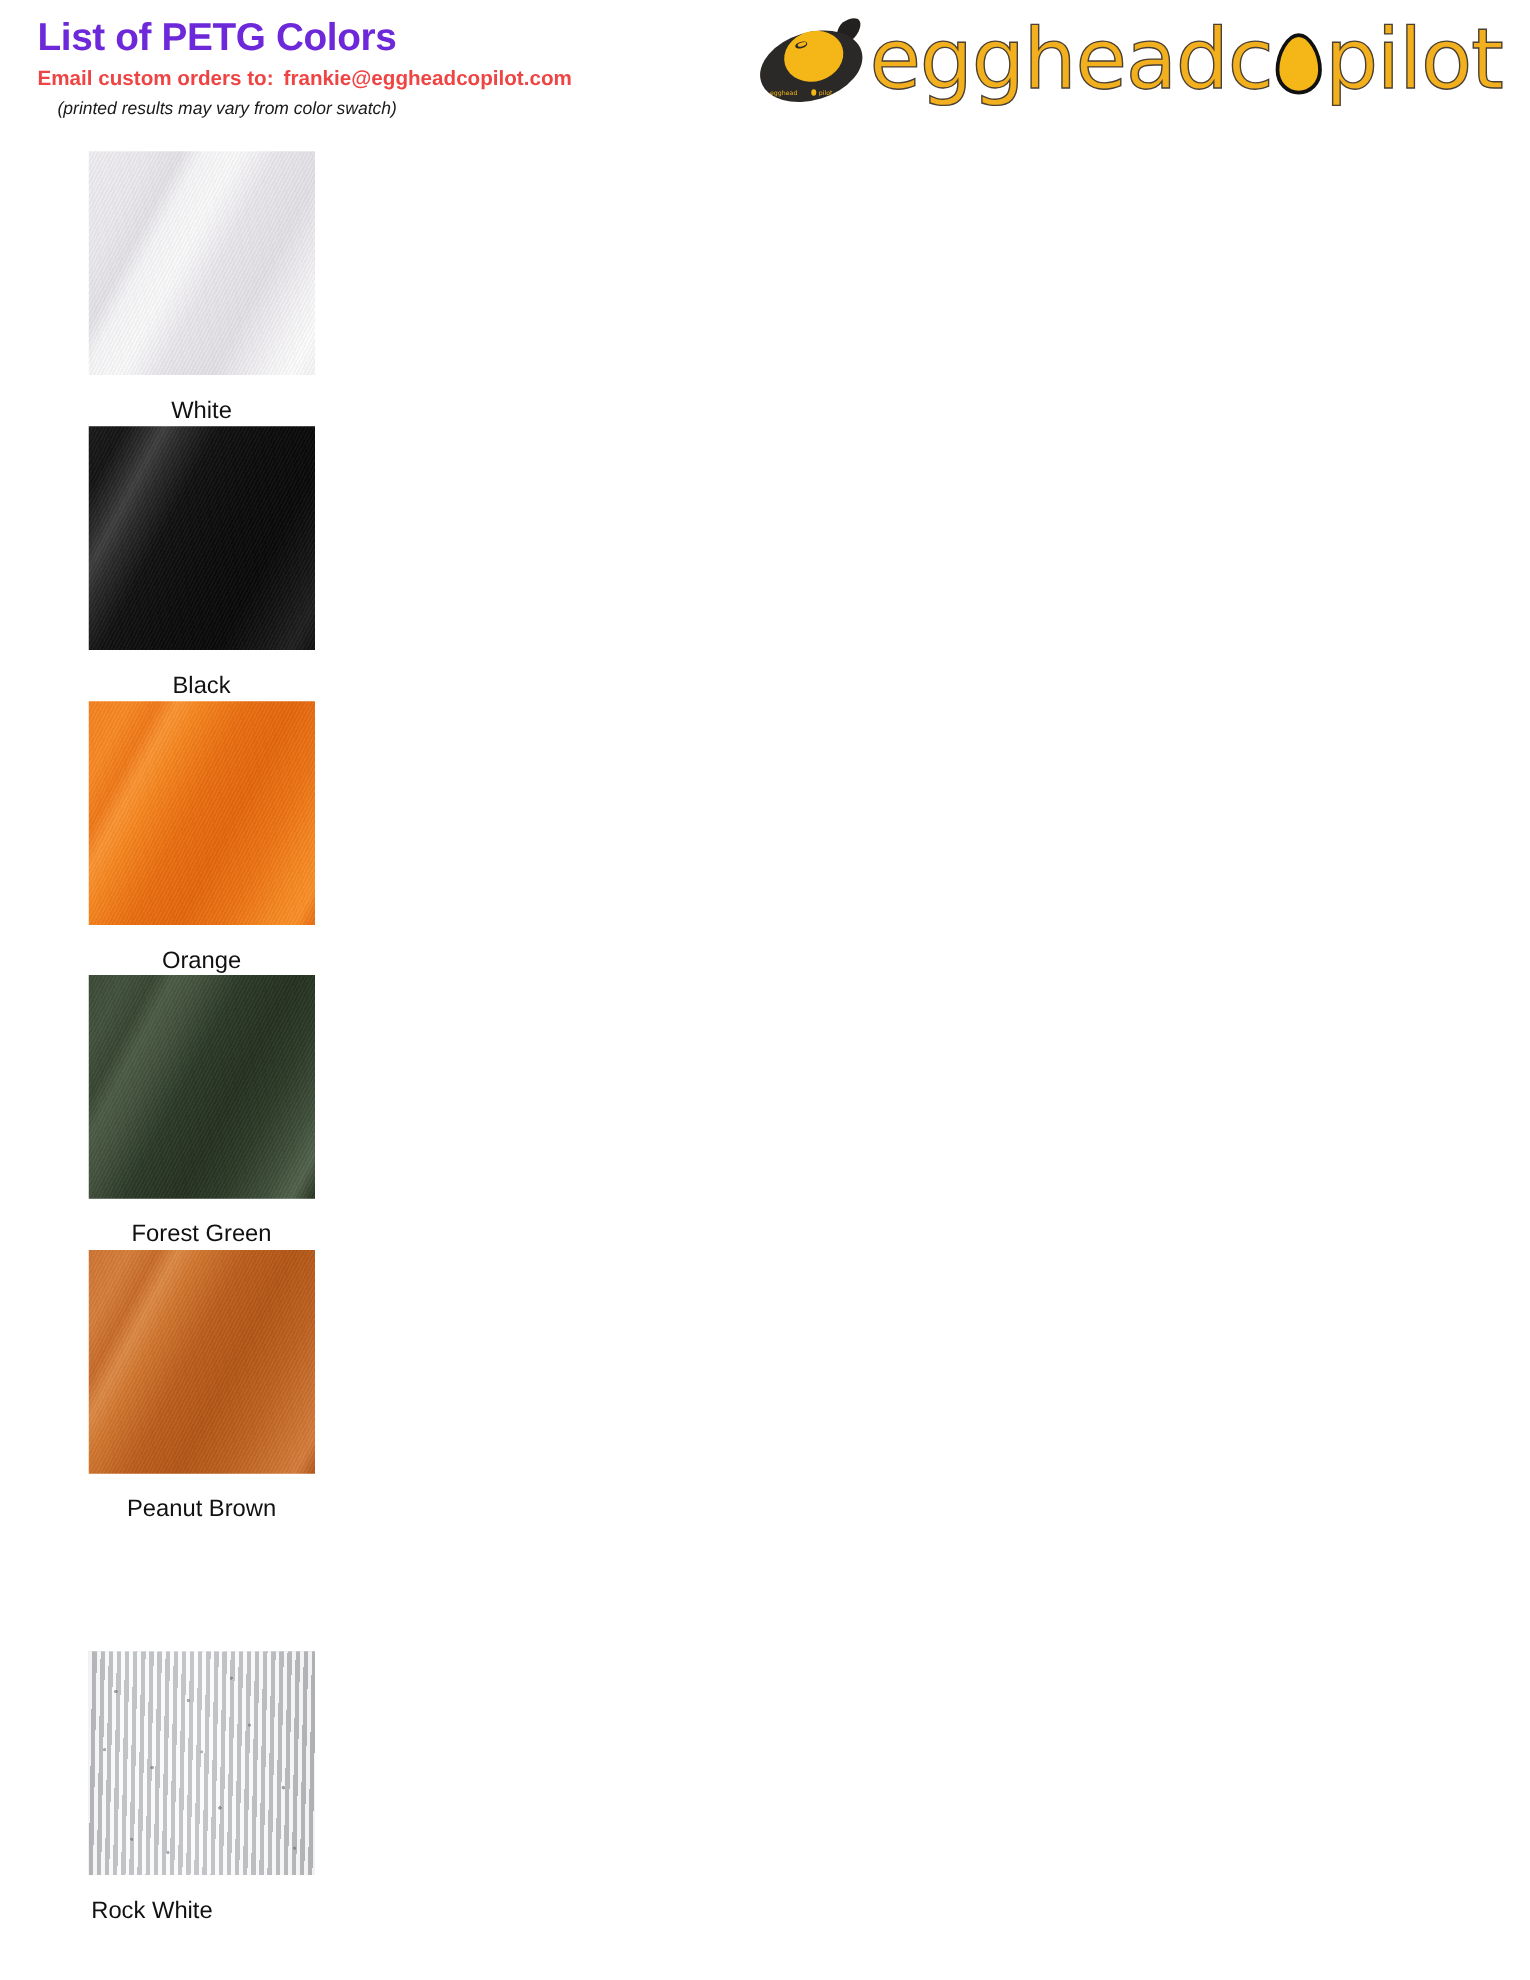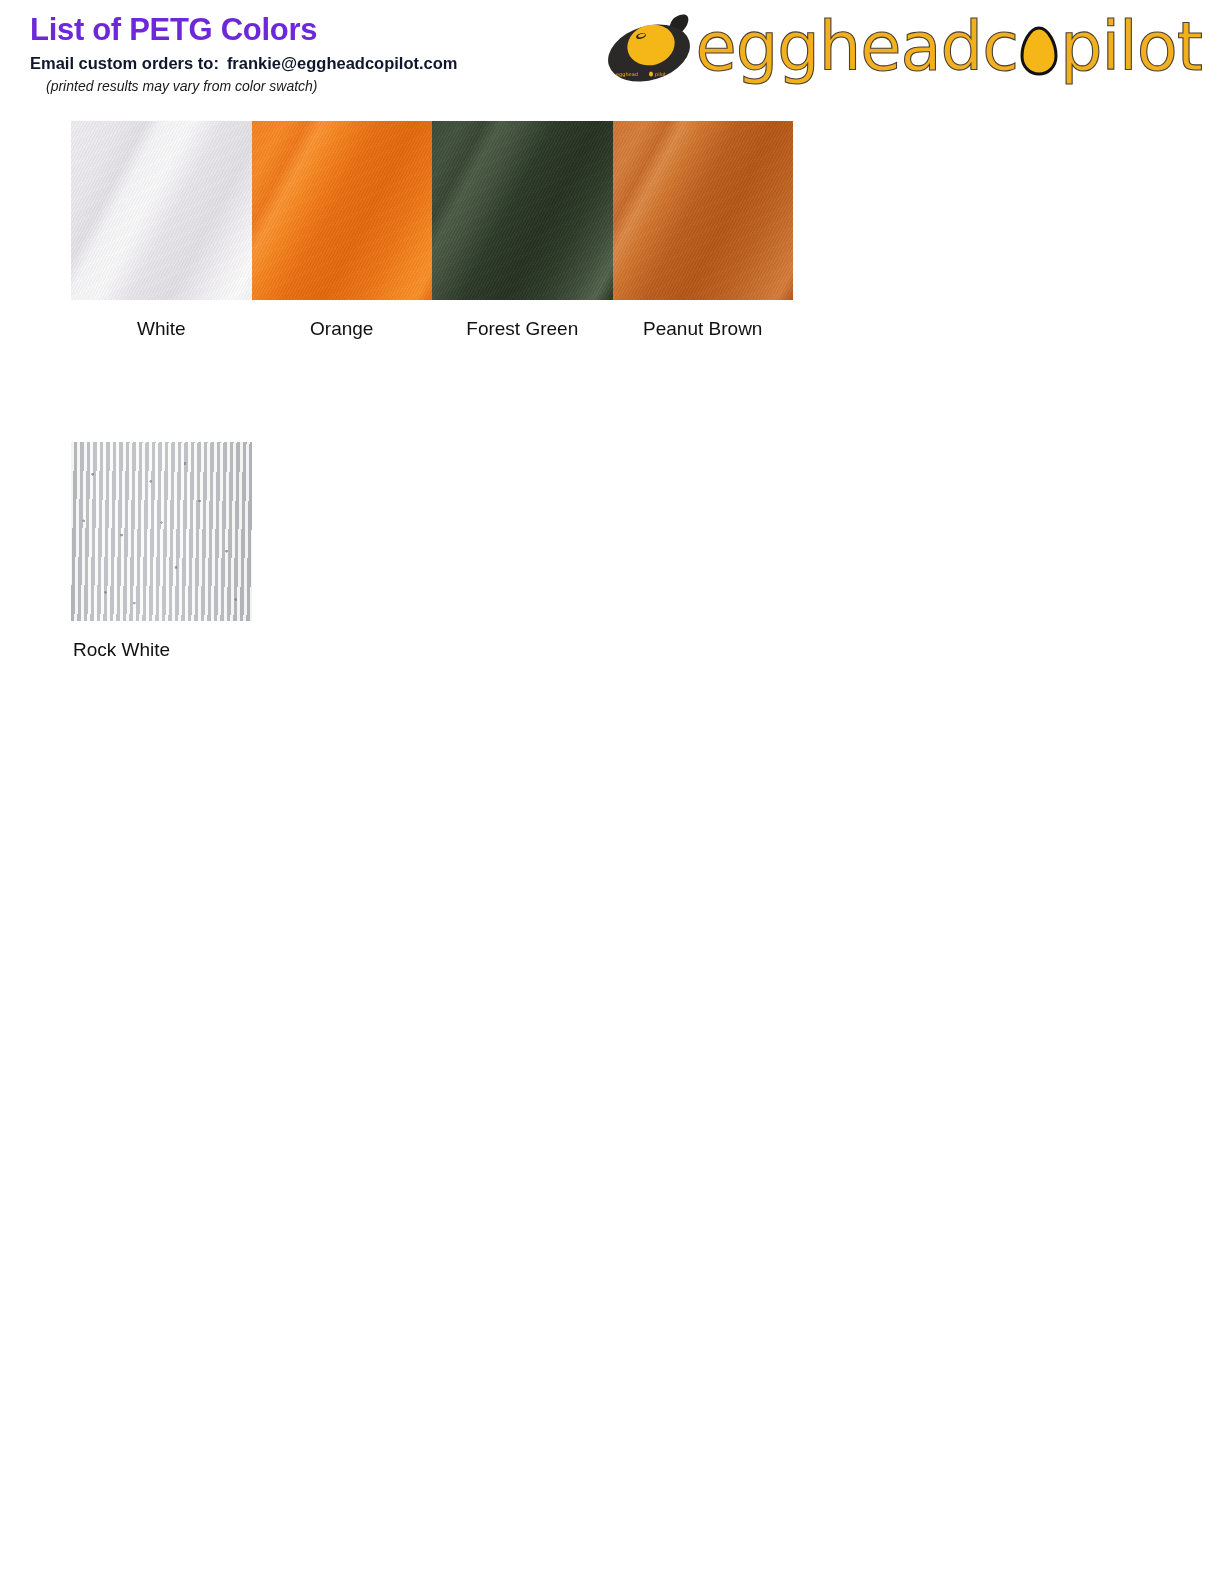--- a/index.html
+++ b/index.html
@@ -32,21 +32,21 @@
     font-weight: bold;
     color: #6d28d9;
     letter-spacing: -0.3px;
     line-height: 1.05;
     margin: 0 0 6px 0;
     white-space: nowrap;
   }
   .contact-line {
     font-size: 16.5px;
     font-weight: 600;
-    color: #0f172a;
+    color: #ef4444;
     line-height: 1.25;
     margin: 0;
     white-space: nowrap;
   }
   .contact-line .contact-email {
     margin-left: 8px;
     font-weight: 600;
   }
   .disclaimer-line {
     font-size: 14px;
@@ -94,20 +94,21 @@
   }
 
   
   .swatch-area {
     position: absolute;
     left: 71px;
     top: 121px;
   }
   .swatch-row {
     display: flex;
+    flex-direction: column;
   }
   .swatch-row + .swatch-row {
     margin-top: 101px;
   }
   .swatch-cell {
     width: 180.5px;
     display: block;
   }
   .swatch-chip {
     width: 180.5px;
@@ -297,20 +298,26 @@
 
   <div class="swatch-row row-1">
 
     <div class="swatch-cell">
       <div class="swatch-chip chip-white">
         <div class="tex-lines"></div>
       </div>
       <span class="swatch-label">White</span>
     </div>
 
+    <div class="swatch-cell">
+      <div class="swatch-chip chip-black">
+        <div class="tex-lines"></div>
+      </div>
+      <span class="swatch-label">Black</span>
+    </div>
 
 
     <div class="swatch-cell">
       <div class="swatch-chip chip-orange">
         <div class="tex-lines"></div>
       </div>
       <span class="swatch-label">Orange</span>
     </div>
 
     <div class="swatch-cell">

